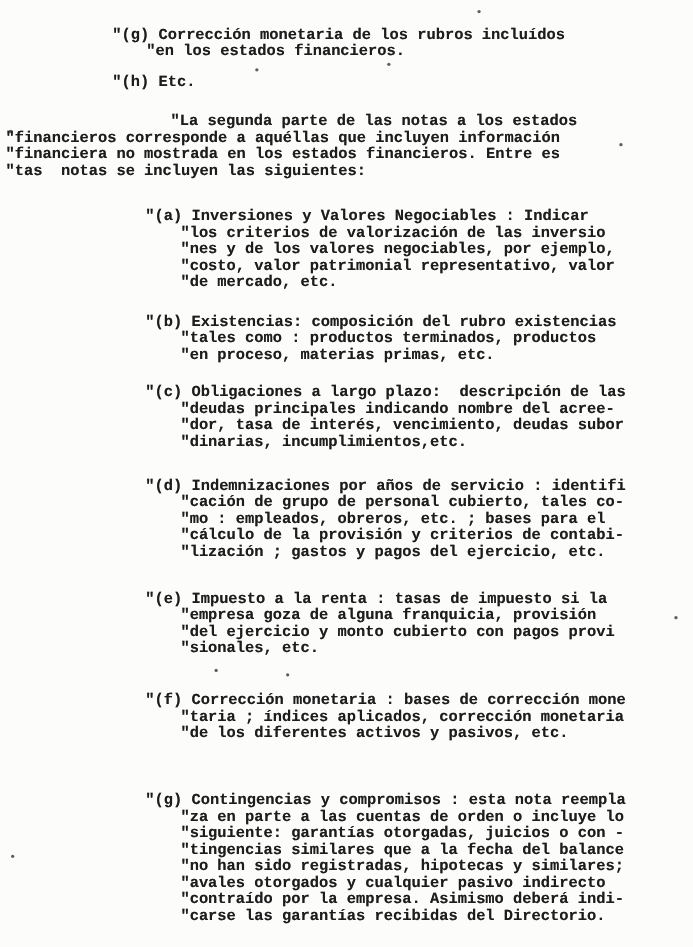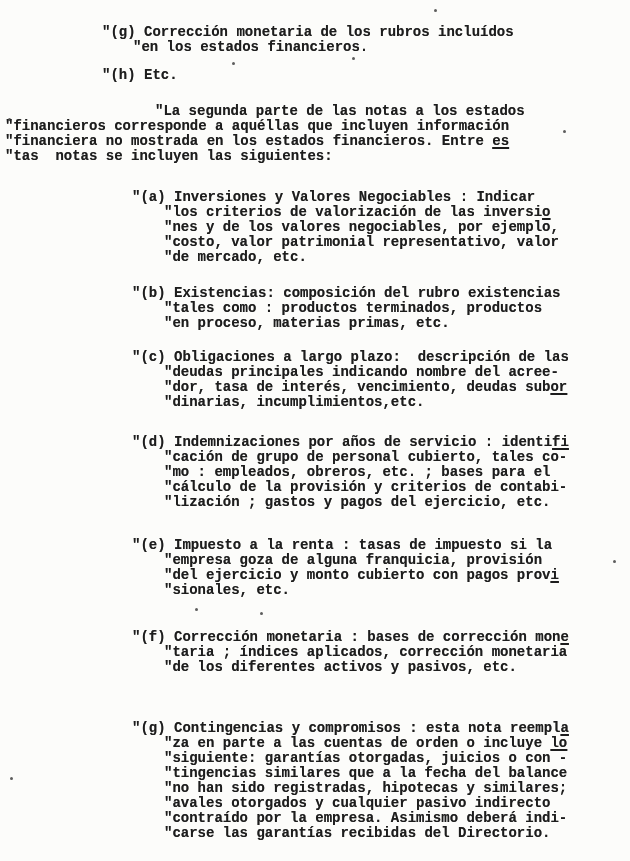--- a/index.html
+++ b/index.html
@@ -33,21 +33,20 @@
     height: 15px;
   }
   
   .outer-first { padding-left: 102px; }
   .outer-cont  { padding-left: 133px; }
   .para-first  { padding-left: 155px; }
   .flush       { padding-left: 5px;  }
   .item-first  { padding-left: 132px; }
   .item-cont   { padding-left: 164px; }
   .u {
-    text-decoration: underline;
     text-decoration-thickness: 1.5px;
     text-underline-offset: 2px;
   }
   .speck {
     position: absolute;
     width: 3px;
     height: 3px;
     border-radius: 50%;
     background: rgba(40,40,40,0.75);
   }

